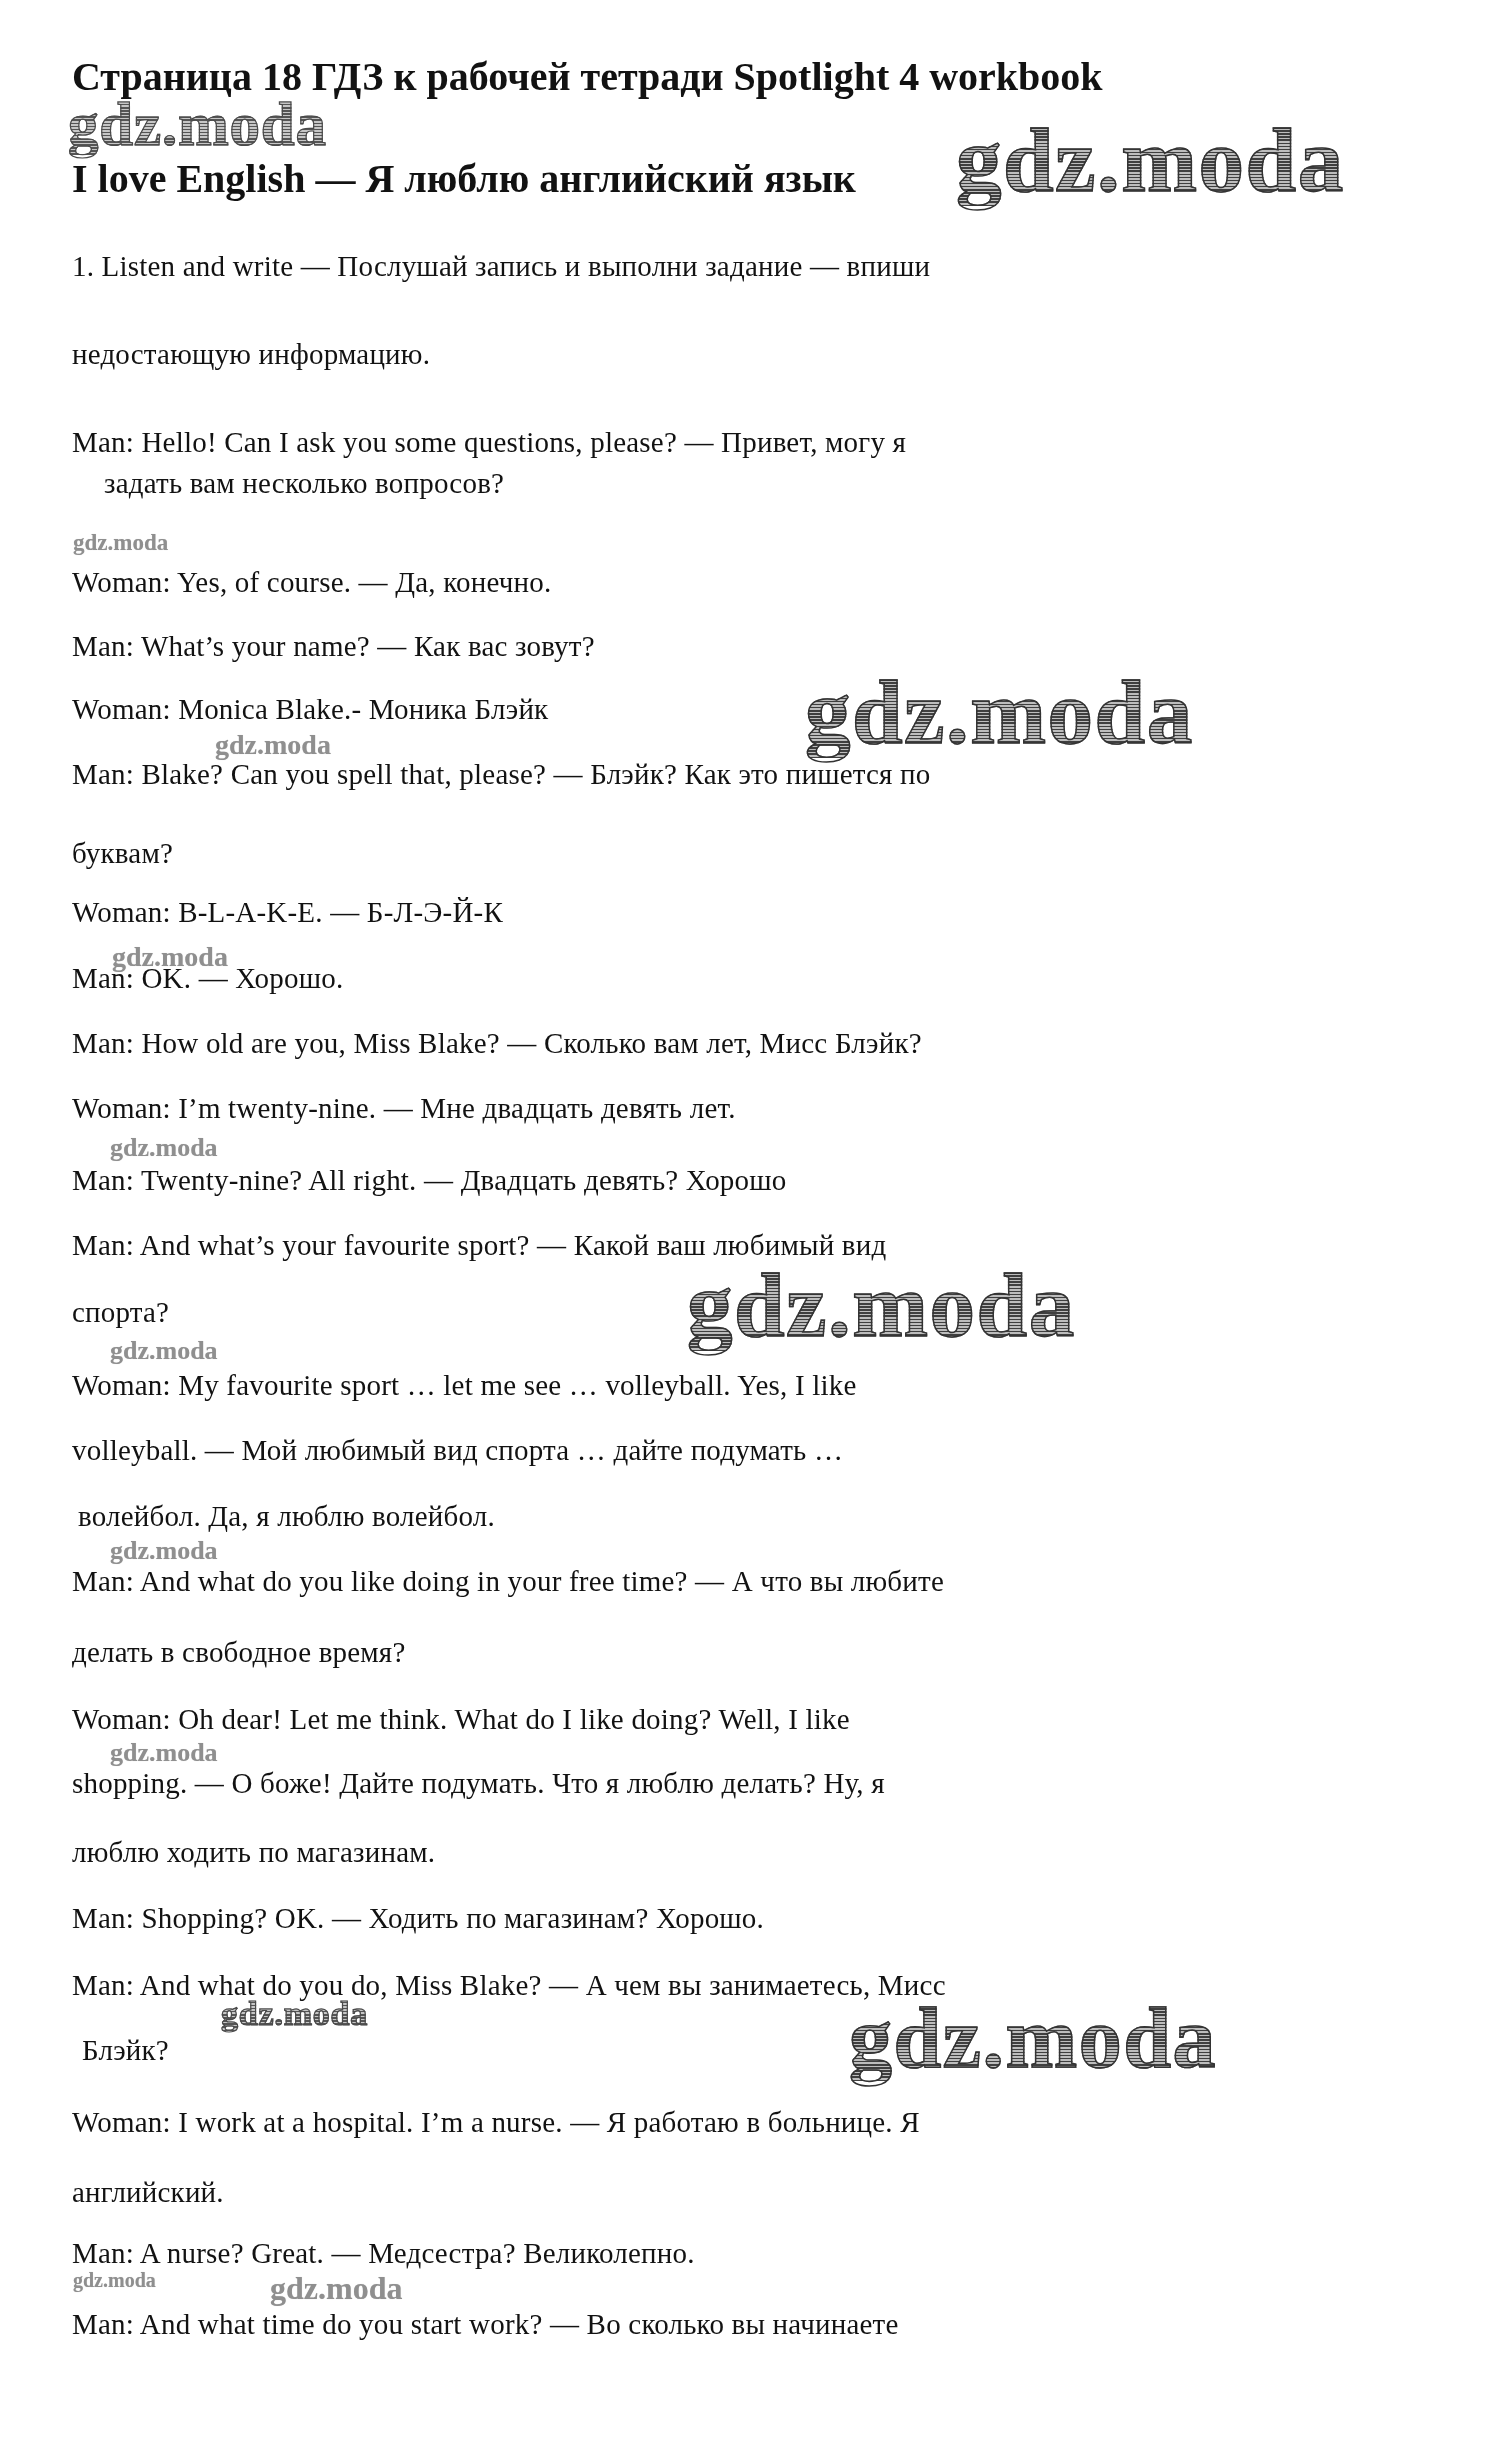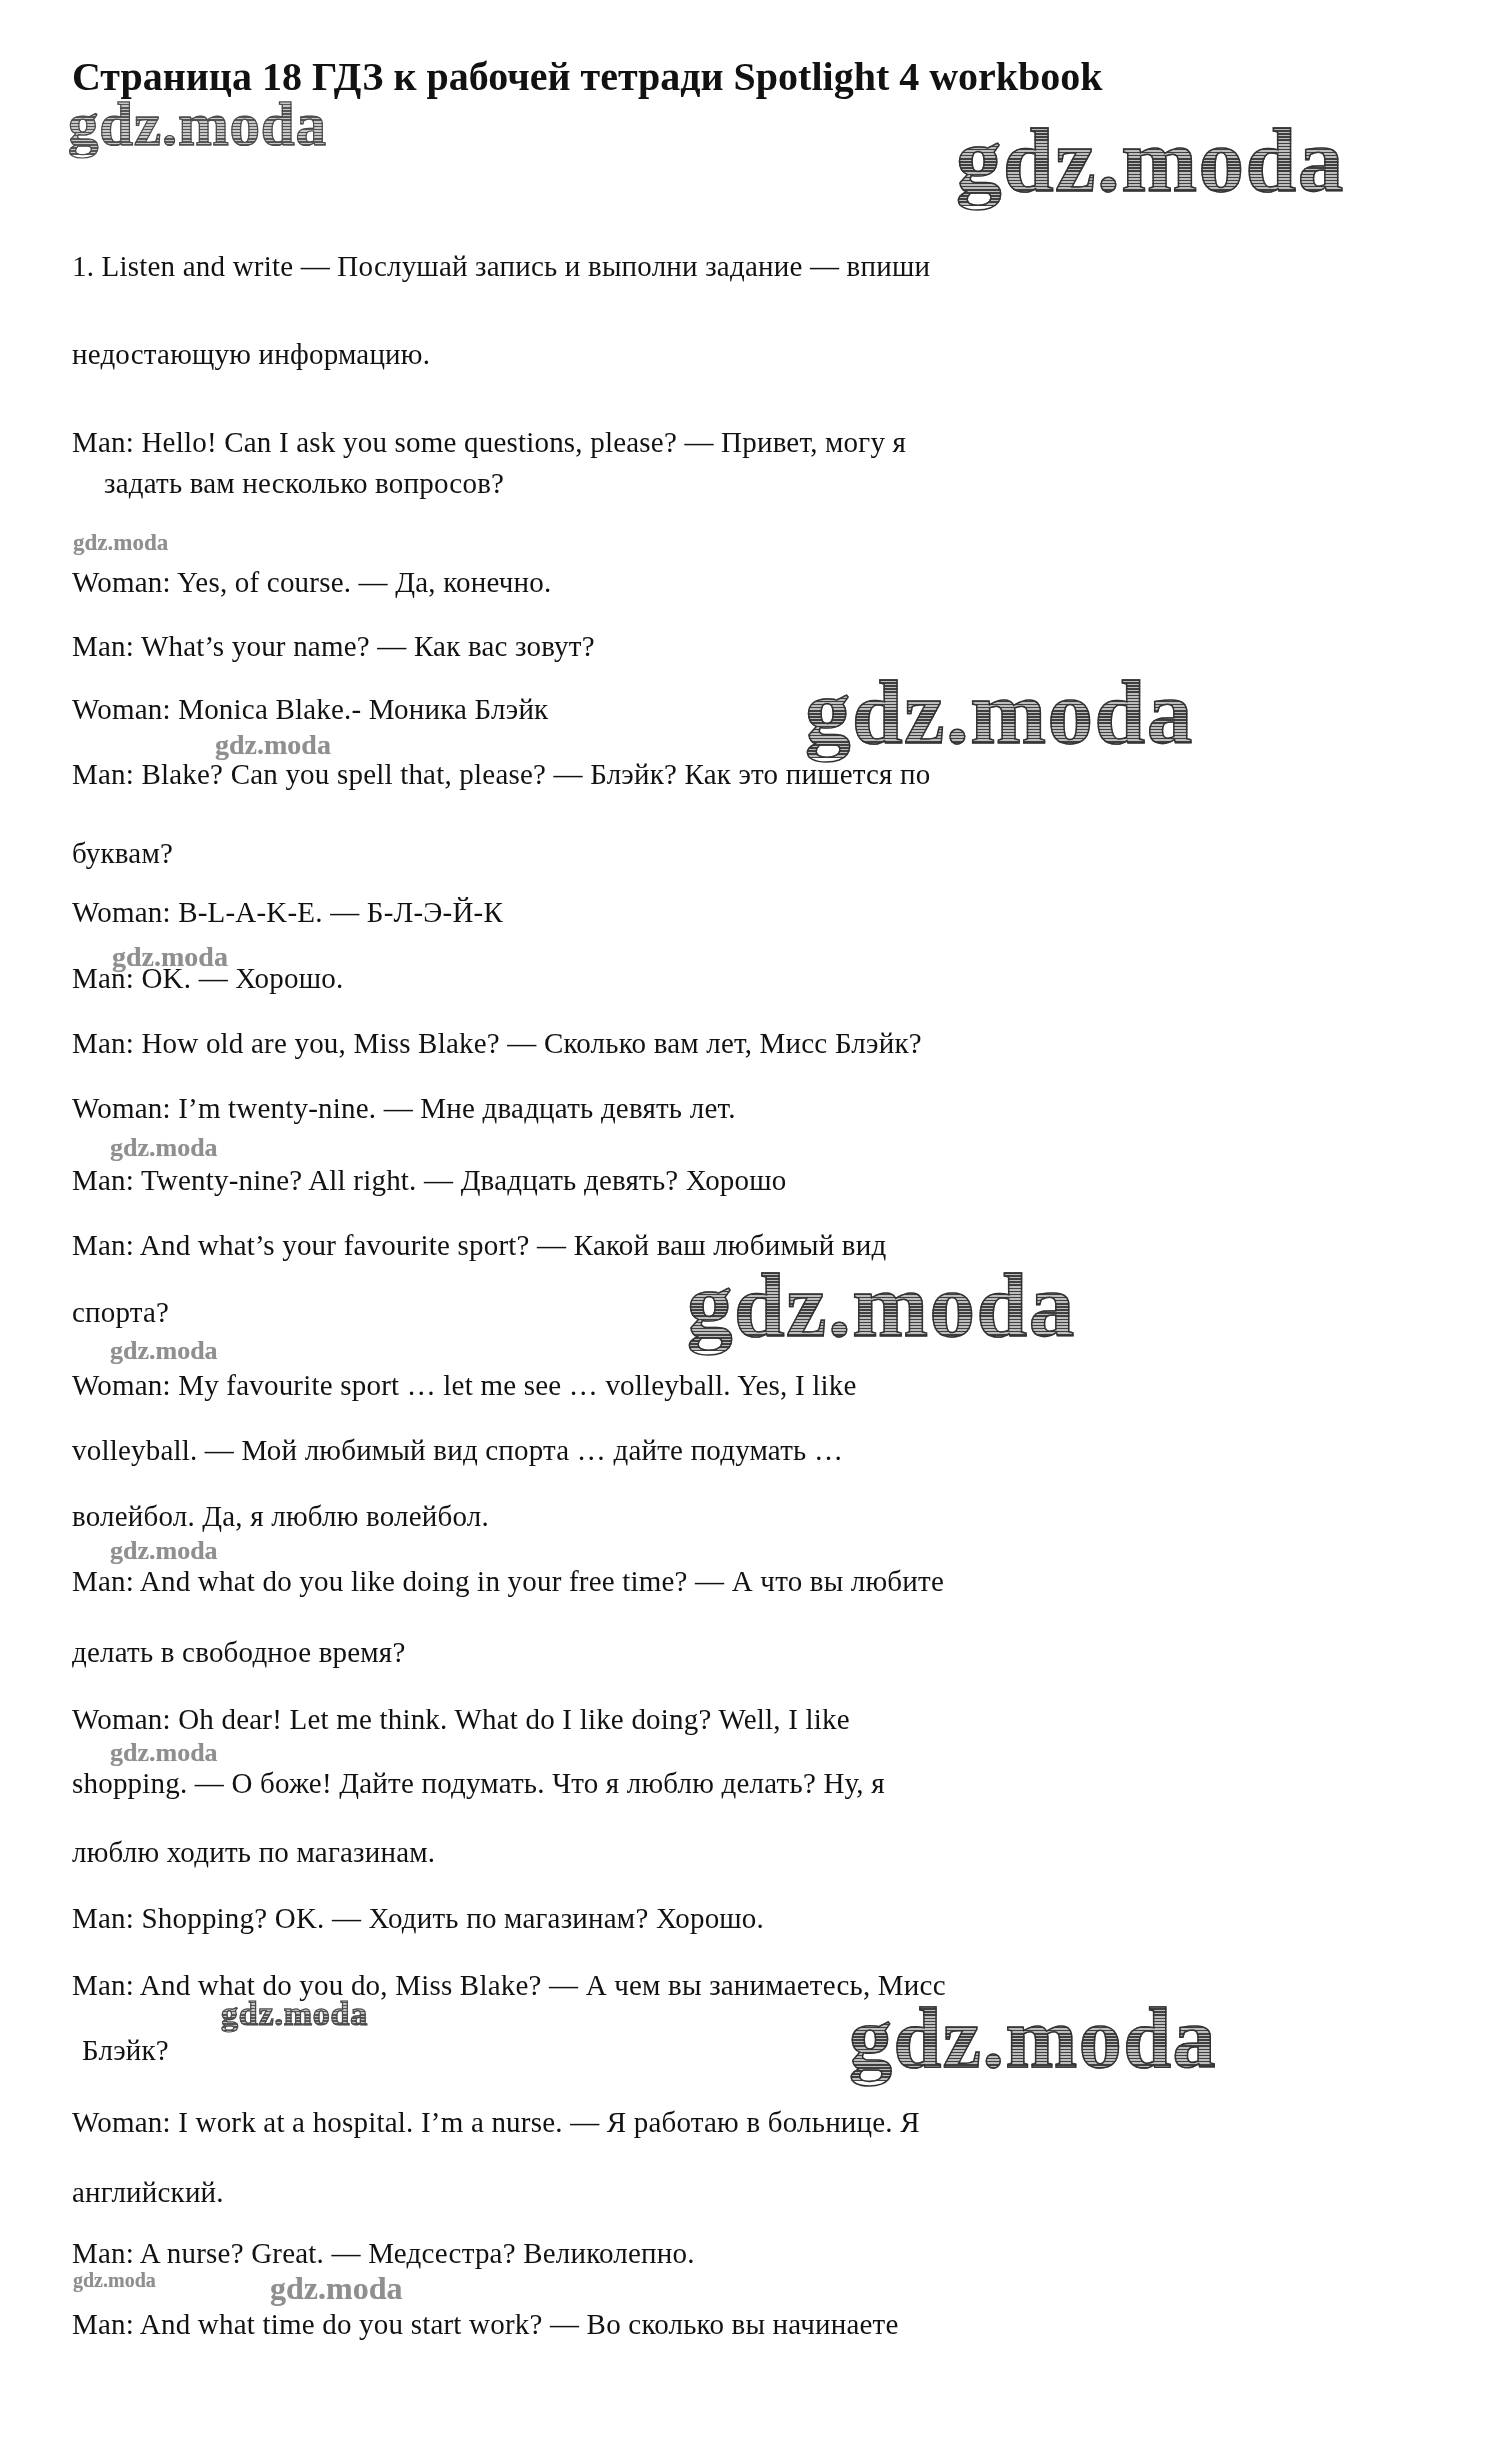--- a/index.html
+++ b/index.html
@@ -52,40 +52,41 @@
     color:transparent;
     -webkit-text-stroke:1.2px #4a4a4a;
     letter-spacing:0.8px;
   }
 </style>
 </head>
 <body>
 
 <div class="page">
   <div class="line bold" style="top:54px">Страница 18 ГДЗ к рабочей тетради Spotlight 4 workbook</div>
+  <div class="line bold" style="top:156px">I love English — Я люблю английский язык</div>
   <div id="lines">
       <div class="line" style="top: 250px;">1. Listen and write — Послушай запись и выполни задание — впиши</div>
       <div class="line" style="top: 338px;">недостающую информацию.</div>
       <div class="line" style="top: 426px;">Man: Hello! Can I ask you some questions, please? — Привет, могу я</div>
       <div class="line" style="top: 467px; margin-left: 32px;">задать вам несколько вопросов?</div>
       <div class="line" style="top: 566px;">Woman: Yes, of course. — Да, конечно.</div>
       <div class="line" style="top: 630px;">Man: What’s your name? — Как вас зовут?</div>
       <div class="line" style="top: 693px;">Woman: Monica Blake.- Моника Блэйк</div>
       <div class="line" style="top: 758px;">Man: Blake? Can you spell that, please? — Блэйк? Как это пишется по</div>
       <div class="line" style="top: 837px;">буквам?</div>
       <div class="line" style="top: 896px;">Woman: B-L-A-K-E. — Б-Л-Э-Й-К</div>
       <div class="line" style="top: 962px;">Man: OK. — Хорошо.</div>
       <div class="line" style="top: 1027px;">Man: How old are you, Miss Blake? — Сколько вам лет, Мисс Блэйк?</div>
       <div class="line" style="top: 1092px;">Woman: I’m twenty-nine. — Мне двадцать девять лет.</div>
       <div class="line" style="top: 1164px;">Man: Twenty-nine? All right. — Двадцать девять? Хорошо</div>
       <div class="line" style="top: 1229px;">Man: And what’s your favourite sport? — Какой ваш любимый вид</div>
       <div class="line" style="top: 1296px;">спорта?</div>
       <div class="line" style="top: 1369px;">Woman: My favourite sport … let me see … volleyball. Yes, I like</div>
       <div class="line" style="top: 1434px;">volleyball. — Мой любимый вид спорта … дайте подумать …</div>
-      <div class="line" style="top: 1500px;">волейбол. Да, я люблю волейбол.</div>
+      <div class="line" style="top: 1500px; margin-left: 6px;">волейбол. Да, я люблю волейбол.</div>
       <div class="line" style="top: 1565px;">Man: And what do you like doing in your free time? — А что вы любите</div>
       <div class="line" style="top: 1636px;">делать в свободное время?</div>
       <div class="line" style="top: 1703px;">Woman: Oh dear! Let me think. What do I like doing? Well, I like</div>
       <div class="line" style="top: 1767px;">shopping. — О боже! Дайте подумать. Что я люблю делать? Ну, я</div>
       <div class="line" style="top: 1836px;">люблю ходить по магазинам.</div>
       <div class="line" style="top: 1902px;">Man: Shopping? OK. — Ходить по магазинам? Хорошо.</div>
       <div class="line" style="top: 1969px;">Man: And what do you do, Miss Blake? — А чем вы занимаетесь, Мисс</div>
       <div class="line" style="top: 2034px; margin-left: 10px;">Блэйк?</div>
       <div class="line" style="top: 2106px;">Woman: I work at a hospital. I’m a nurse. — Я работаю в больнице. Я</div>
       <div class="line" style="top: 2176px;">английский.</div>

